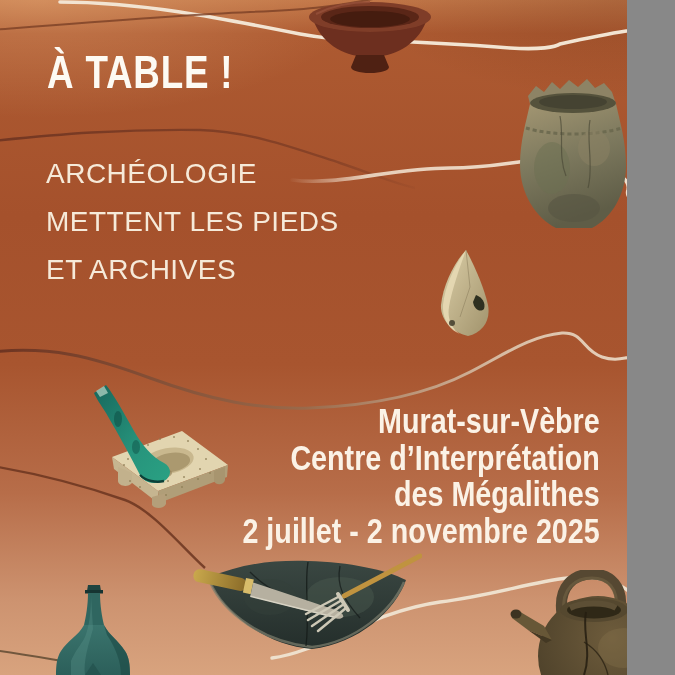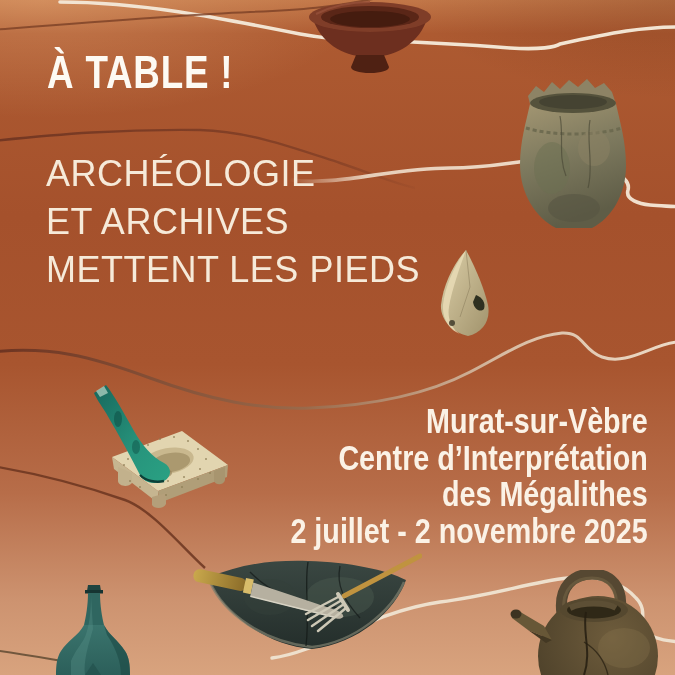--- a/index.html
+++ b/index.html
@@ -1,33 +1,33 @@
 <!DOCTYPE html>
 <html><head>
 <meta charset="utf-8">
 <style>
   html,body{margin:0;padding:0;}
   body{font-family:"Liberation Sans",sans-serif;background:#888;}
   #poster{
-    position:relative;width:675px;height:675px;overflow:hidden;
+    position:relative;width:627px;height:675px;overflow:hidden;
     background:
       radial-gradient(ellipse 520px 190px at 6% 0%, rgba(255,203,150,.28), rgba(255,203,150,0) 62%),
       radial-gradient(ellipse 420px 160px at 100% 0%, rgba(70,22,4,.18), rgba(70,22,4,0) 62%),
       linear-gradient(180deg,#c27748 0%,#ad5a31 5%,#a5512c 32%,#a8552f 54%,#b76d49 73%,#cd9370 89%,#d8a37e 100%);
   }
   svg{display:block;}
   #lines{position:absolute;inset:0;z-index:1;}
   .artifact{position:absolute;z-index:2;}
   .text{position:absolute;z-index:3;white-space:nowrap;}
   #title{
     left:47px;top:49px;font-size:46px;font-weight:700;line-height:1;
     transform:scaleX(.80);transform-origin:left top;letter-spacing:1px;
   }
   #subtitle{
-    left:46px;top:150px;font-size:36px;font-weight:400;line-height:48px;letter-spacing:.5px;
+    left:46px;top:150px;font-size:28px;font-weight:400;line-height:48px;letter-spacing:.5px;
   }
   #venue{
     right:27px;top:403px;text-align:right;font-size:35px;font-weight:700;line-height:36.5px;
     transform:scaleX(.82);transform-origin:100% 0;
   }
 </style>
 </head>
 <body>
 
 <div id="poster">
@@ -228,22 +228,22 @@
     <path d="M20,60 L44,70 L38,73 Z" fill="#433823"></path>
     <ellipse cx="116" cy="78" rx="26" ry="20" fill="#8a7650" opacity=".3"></ellipse>
     <path d="M78,42 C74,62 84,82 76,105" fill="none" stroke="#241d10" stroke-width="2" opacity=".85"></path>
     <path d="M76,72 C86,78 96,88 100,105" fill="none" stroke="#241d10" stroke-width="1.4" opacity=".7"></path>
   </svg>
 
   <div id="title" class="text" style="color:#fdfaf3;">À TABLE !</div>
 
   <div id="subtitle" class="text" style="color:#f6ead9;">
     <div>ARCHÉOLOGIE</div>
+    <div>METTENT LES PIEDS</div>
     <div>ET ARCHIVES</div>
-    <div>METTENT LES PIEDS</div>
   </div>
 
   <div id="venue" class="text" style="color:#fbf2e6;">
     <div>Murat-sur-Vèbre</div>
     <div>Centre d’Interprétation</div>
     <div>des Mégalithes</div>
     <div>2 juillet - 2 novembre 2025</div>
   </div>
 
 </div>

